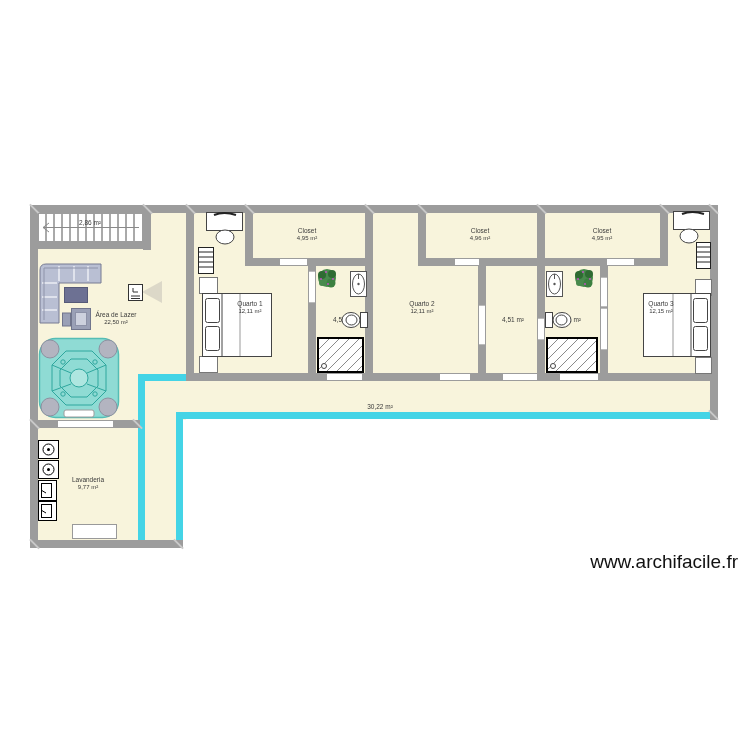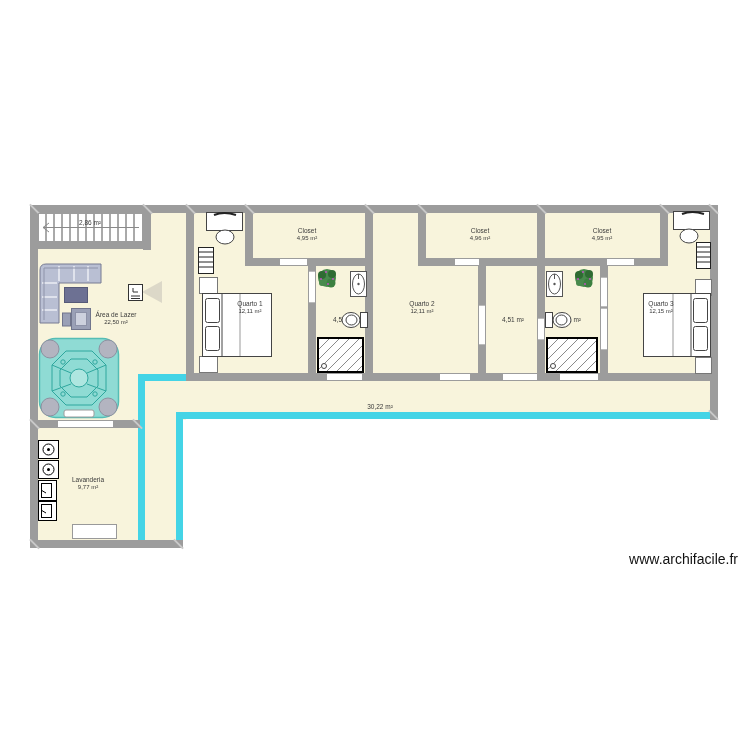--- a/index.html
+++ b/index.html
@@ -14,21 +14,21 @@
   .wall{position:absolute;background:var(--wall);z-index:3;}
   .joint{position:absolute;width:13px;height:2px;background:#c9c9c9;transform:rotate(45deg);z-index:4;}
   .door{position:absolute;background:#fff;z-index:4;}
   .doorv{position:absolute;background:#fff;border-top:1px solid #bbb;border-bottom:1px solid #bbb;z-index:4;}
   .fixt{position:absolute;background:#fff;border:1px solid #777;z-index:5;}
   .furn{position:absolute;z-index:5;}
   .furn2{position:absolute;z-index:7;}
   .lbl{position:absolute;z-index:6;font-size:6.5px;line-height:1.3;color:var(--ink);
        text-align:center;white-space:nowrap;transform:translateX(-50%);}
   .lbl .s{font-size:6px;}
-  .watermark{position:absolute;z-index:8;right:12px;top:551px;font-size:14px;color:#111;}
+  .watermark{position:absolute;z-index:8;right:12px;top:551px;font-size:19px;color:#111;}
   svg{display:block;}
 </style>
 </head>
 <body>
 
 <div id="plan">
 
   <div class="fill" style="left:38px;top:213px;width:672px;height:167px;"></div>
   <div class="fill" style="left:145px;top:380px;width:568px;height:32px;"></div>
   <div class="fill" style="left:38px;top:248px;width:148px;height:172px;"></div>

